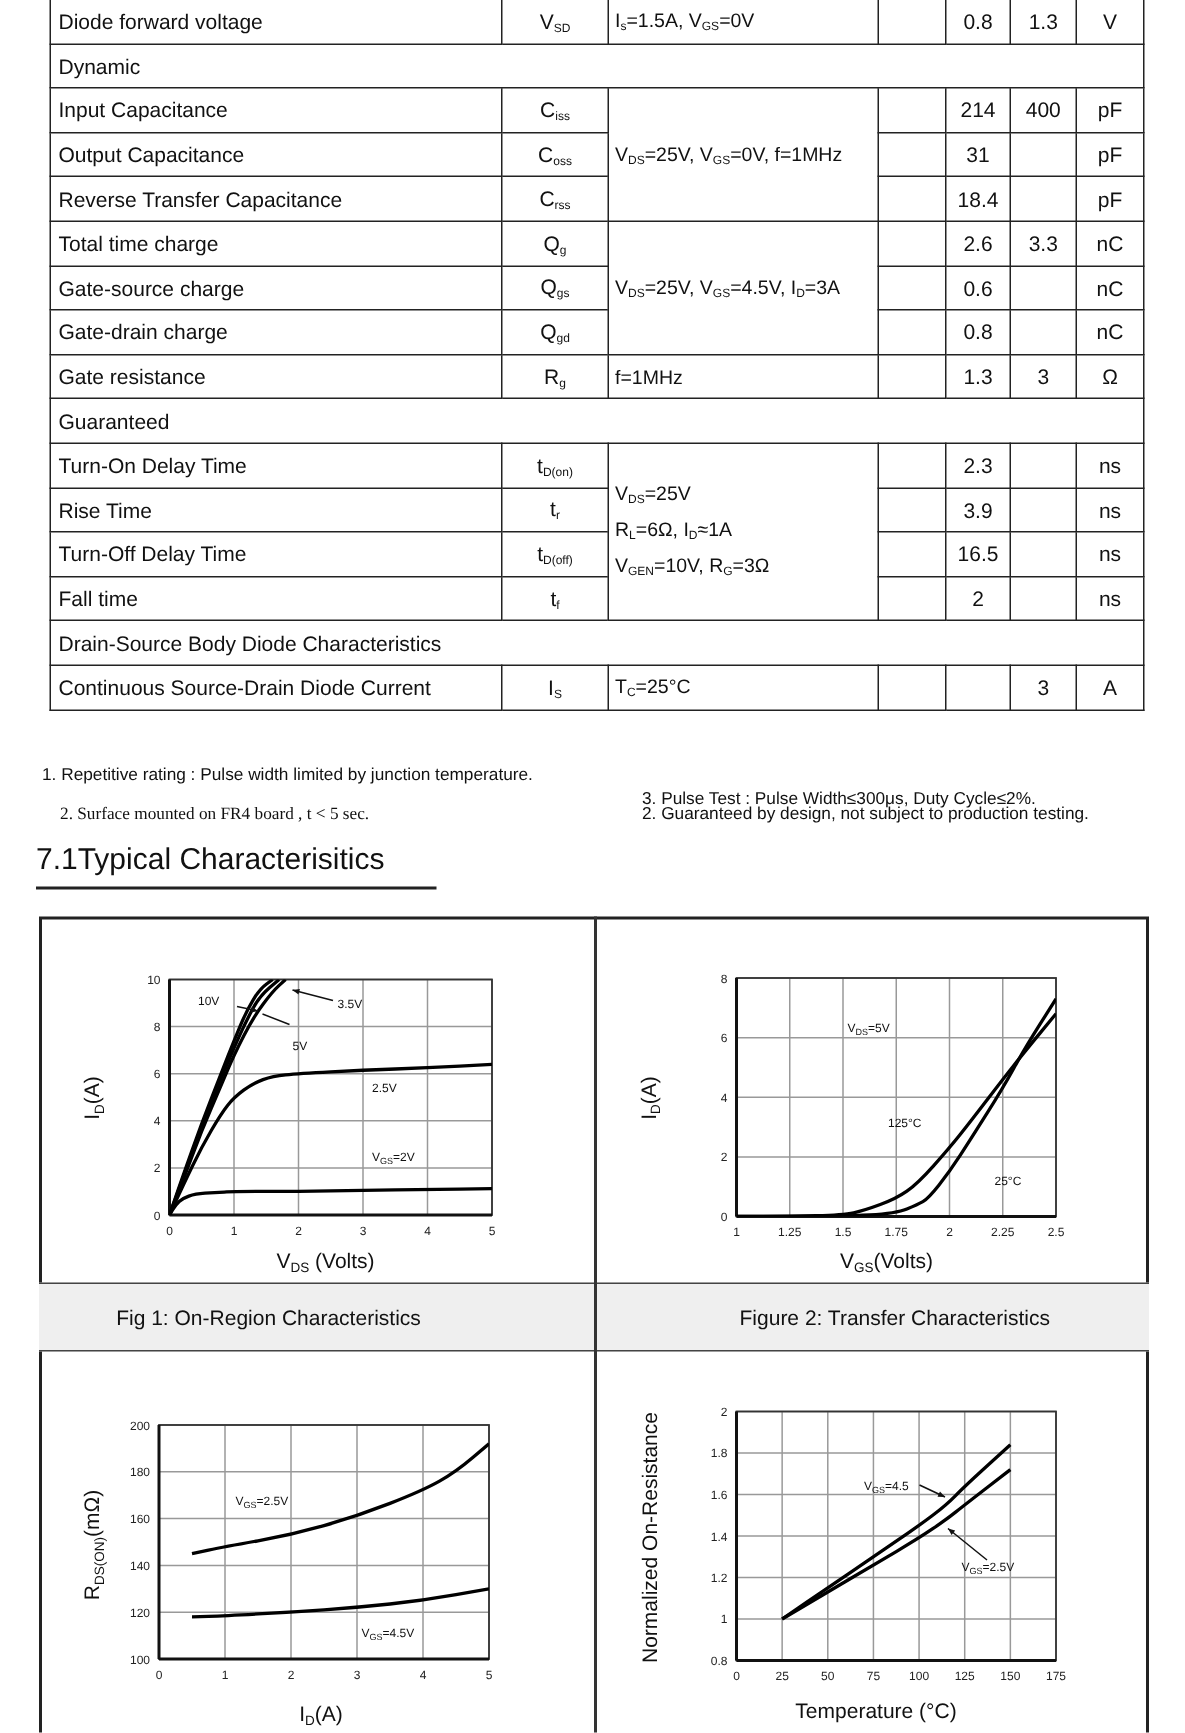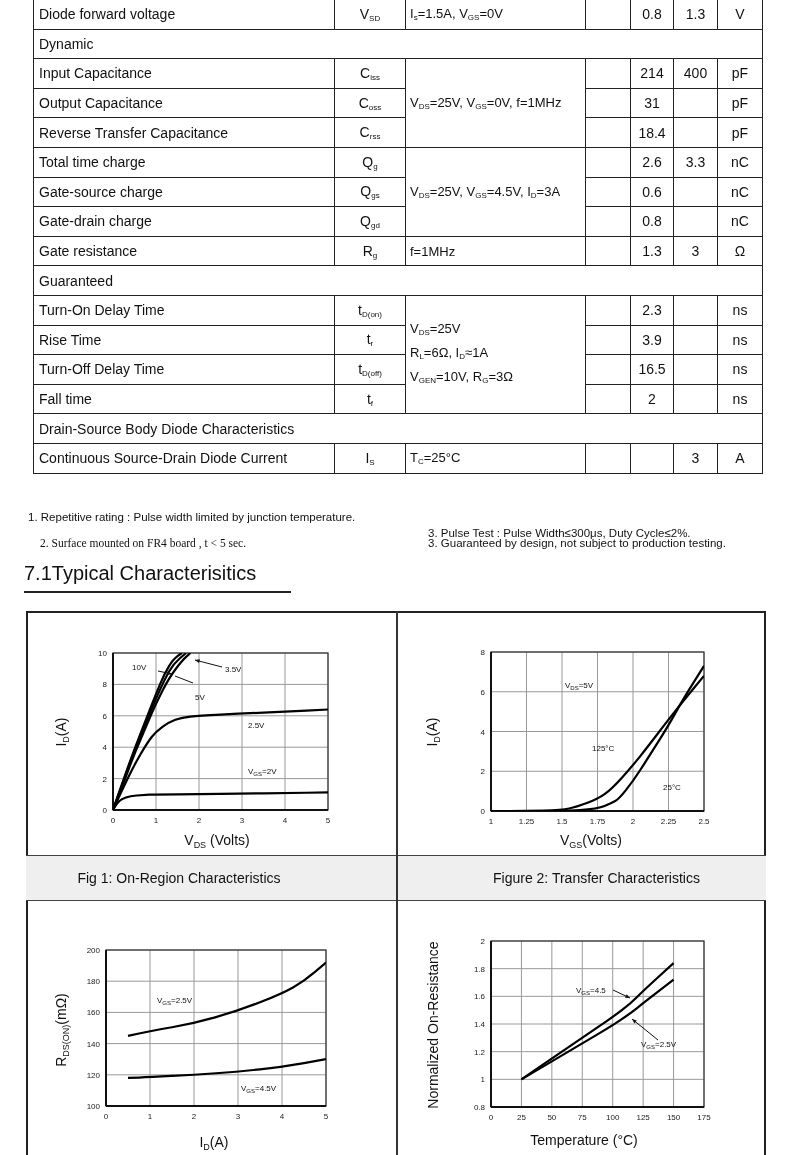--- a/index.html
+++ b/index.html
@@ -154,21 +154,21 @@
         <td class="c"></td>
         <td class="c">3</td>
         <td class="c">A</td>
       </tr>
     </tbody>
 </table>
 
 <div class="notes" style="left:28px;top:511px;">1. Repetitive rating : Pulse width limited by junction temperature.</div>
 <div class="notes" style="left:40px;top:537px;font-family:Liberation Serif, serif;">2. Surface mounted on FR4 board , t &lt; 5 sec.</div>
 <div class="notes" style="left:428px;top:511px;margin-top:16px;">3. Pulse Test : Pulse Width≤300μs, Duty Cycle≤2%.</div>
-<div class="notes" style="left:428px;top:537px;">3. Guaranteed by design, not subject to production testing.</div>
+<div class="notes" style="left:428px;top:537px;">2. Guaranteed by design, not subject to production testing.</div>
 
 <div class="section-title">7.1Typical Characterisitics</div>
 <div class="section-rule"></div>
 
 <div class="fig-box"></div>
 <div class="caption-band"></div>
 <div class="fig-vdiv"></div>
 <div class="caption" style="left:26px;width:306px;">Fig 1: On-Region Characteristics</div>
 <div class="caption" style="left:397px;width:399px;">Figure 2: Transfer Characteristics</div>
 

